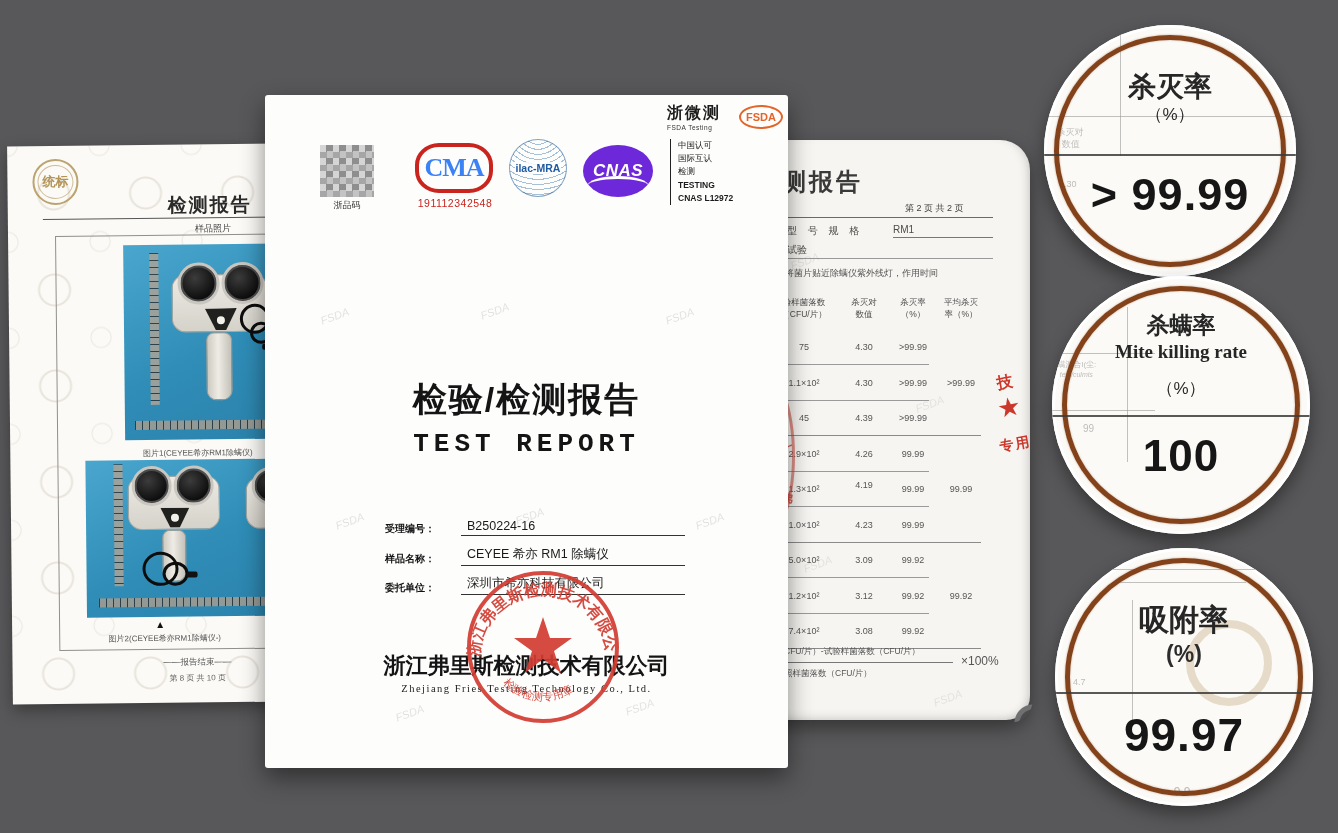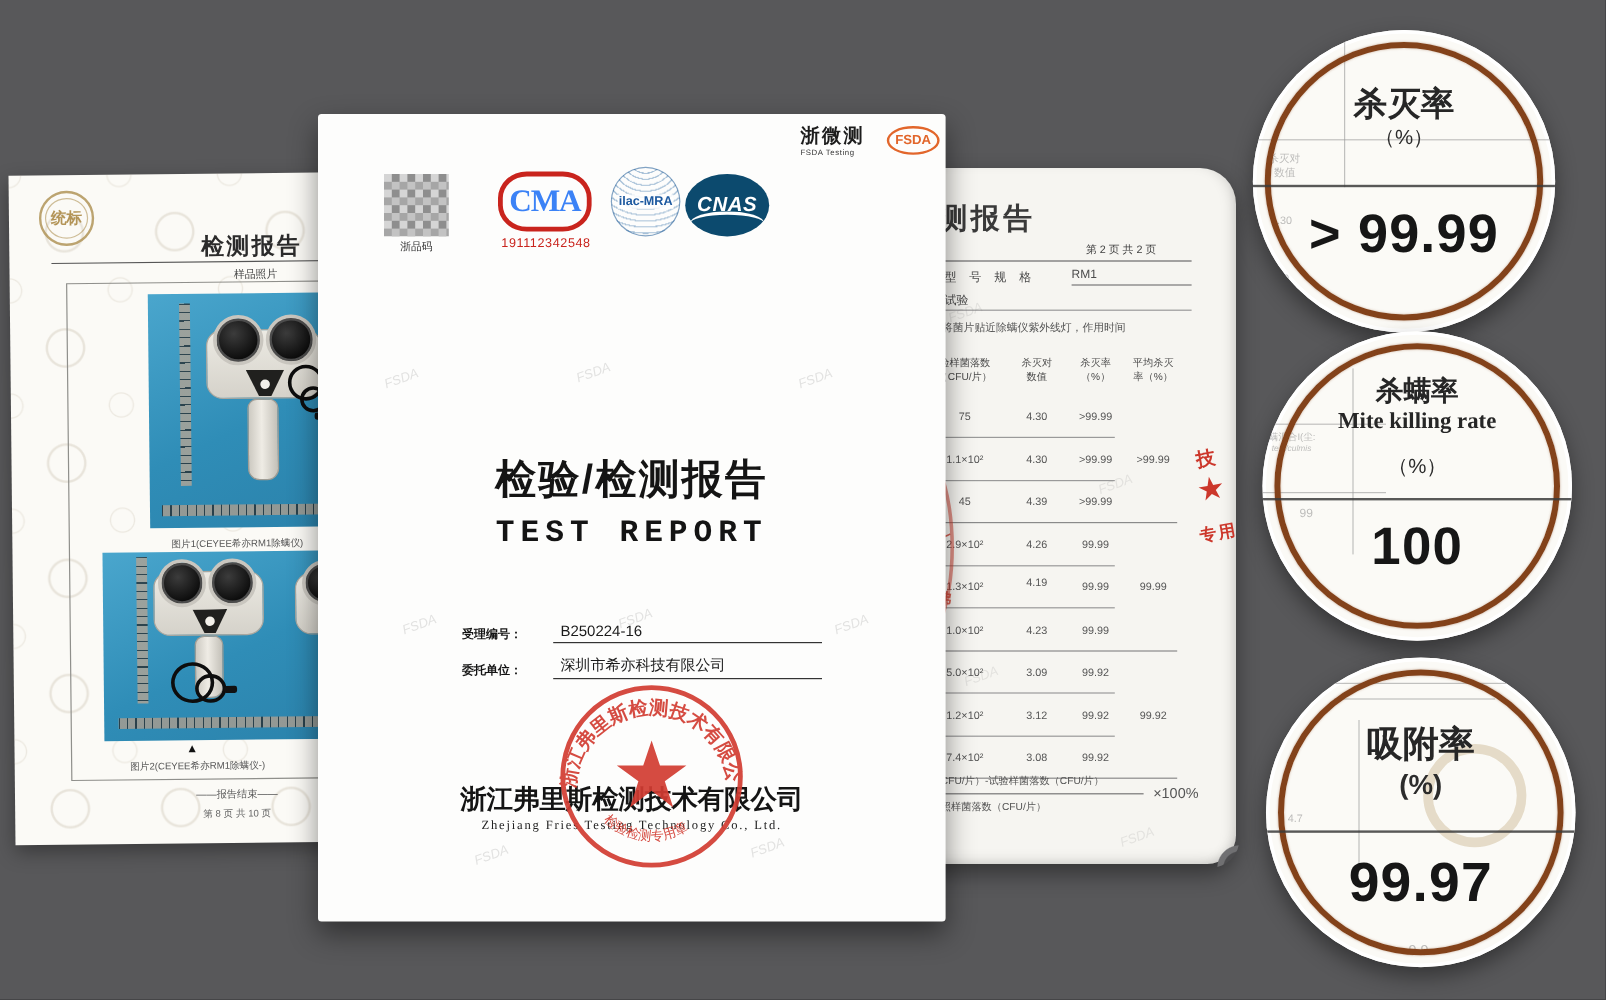--- a/index.html
+++ b/index.html
@@ -63,21 +63,21 @@
     background-size:13px 13px;}
   .qr-label{left:55px;top:104px;width:54px;text-align:center;font-size:9px;color:#333;}
   .cma{left:150px;top:48px;width:78px;height:50px;border:4px solid #c9241d;border-radius:24px/22px;
     display:flex;align-items:center;justify-content:center;}
   .cma span{color:#3b82f6;font-weight:bold;font-size:26px;letter-spacing:-1px;font-family:"Liberation Serif",serif;}
   .cma-num{left:144px;top:102px;width:92px;text-align:center;font-size:10.5px;color:#c9241d;letter-spacing:.5px;}
   .ilac{left:244px;top:44px;width:58px;height:58px;border-radius:50%;border:1px solid rgba(30,90,150,.55);
     background:repeating-radial-gradient(circle at 50% -20%,rgba(35,100,160,.4) 0 1px,transparent 1px 5px);
     display:flex;align-items:center;justify-content:center;}
   .ilac span{background:rgba(255,255,255,.85);color:#1e5aa0;font-weight:bold;font-size:10.5px;padding:0 1px;}
-  .cnas{left:306px;top:50px;width:70px;height:52px;border-radius:50%;background:#0c4a6e;
+  .cnas{left:318px;top:50px;width:70px;height:52px;border-radius:50%;background:#6d28d9;
     display:flex;align-items:center;justify-content:center;position:absolute;}
   .cnas span{color:#fff;font-weight:bold;font-style:italic;font-size:17px;letter-spacing:.5px;}
   .cnas:after{content:"";position:absolute;left:6%;right:6%;top:60%;height:34%;border-radius:50%;
     border-top:3px solid #fff;}
   .accred{left:405px;top:44px;width:110px;border-left:1.5px solid #222;padding-left:7px;}
   .accred div{font-size:8.5px;line-height:1.55;color:#1c1c1c;}
   .accred div:nth-child(4),.accred div:nth-child(5){font-weight:bold;}
   .cp-title{left:0;top:282px;width:523px;text-align:center;font-size:34px;font-weight:bold;letter-spacing:2px;color:#141414;}
   .cp-title-en{left:0;top:334px;width:523px;text-align:center;font-size:26px;font-weight:bold;
     letter-spacing:5px;color:#141414;font-family:"Liberation Mono","DejaVu Sans Mono",monospace;}
@@ -207,28 +207,39 @@
     <div class="abs cma-num">191112342548</div>
 
     <div class="abs ilac">
       <span>ilac-MRA</span>
     </div>
 
     <div class="cnas">
       <span>CNAS</span>
     </div>
 
+    <div class="abs accred" id="accred">
+        <div>中国认可</div>
+        <div>国际互认</div>
+        <div>检测</div>
+        <div>TESTING</div>
+        <div>CNAS L12972</div>
+      </div>
 
     <div class="abs cp-title-en">TEST REPORT</div>
     <div class="abs cp-title">检验/检测报告</div>
 
     <div class="abs fields" id="fields">
         <div class="field-row">
           <span class="f-label">受理编号：</span>
           <span class="f-value">B250224-16</span>
+        </div>
+        <div class="field-row">
+          <span class="f-label">样品名称：</span>
+          <span class="f-value">CEYEE 希亦 RM1 除螨仪</span>
         </div>
         <div class="field-row">
           <span class="f-label">委托单位：</span>
           <span class="f-value">深圳市希亦科技有限公司</span>
         </div>
       </div>
 
     <div class="abs company-cn">浙江弗里斯检测技术有限公司</div>
     <div class="abs company-en">Zhejiang Fries Testing Technology Co., Ltd.</div>
 

